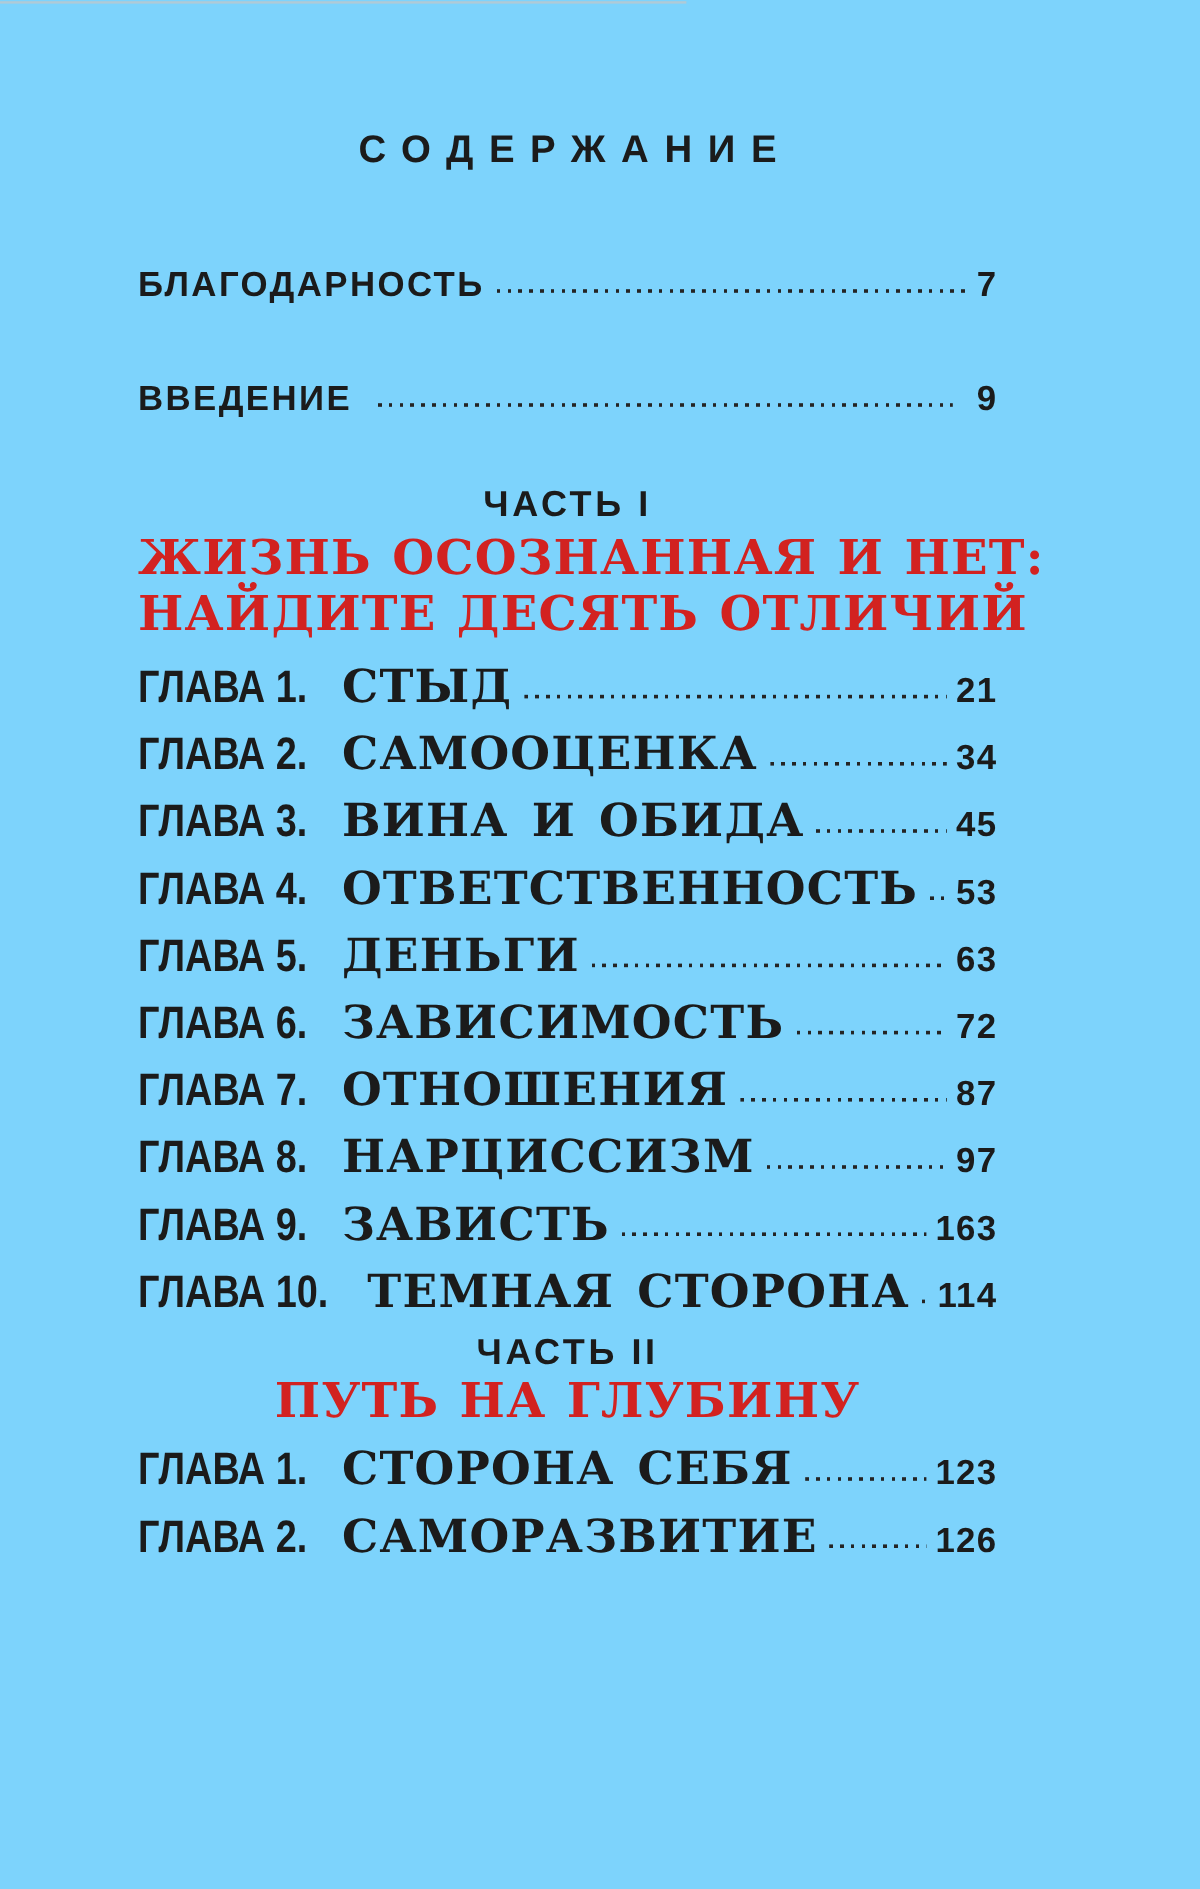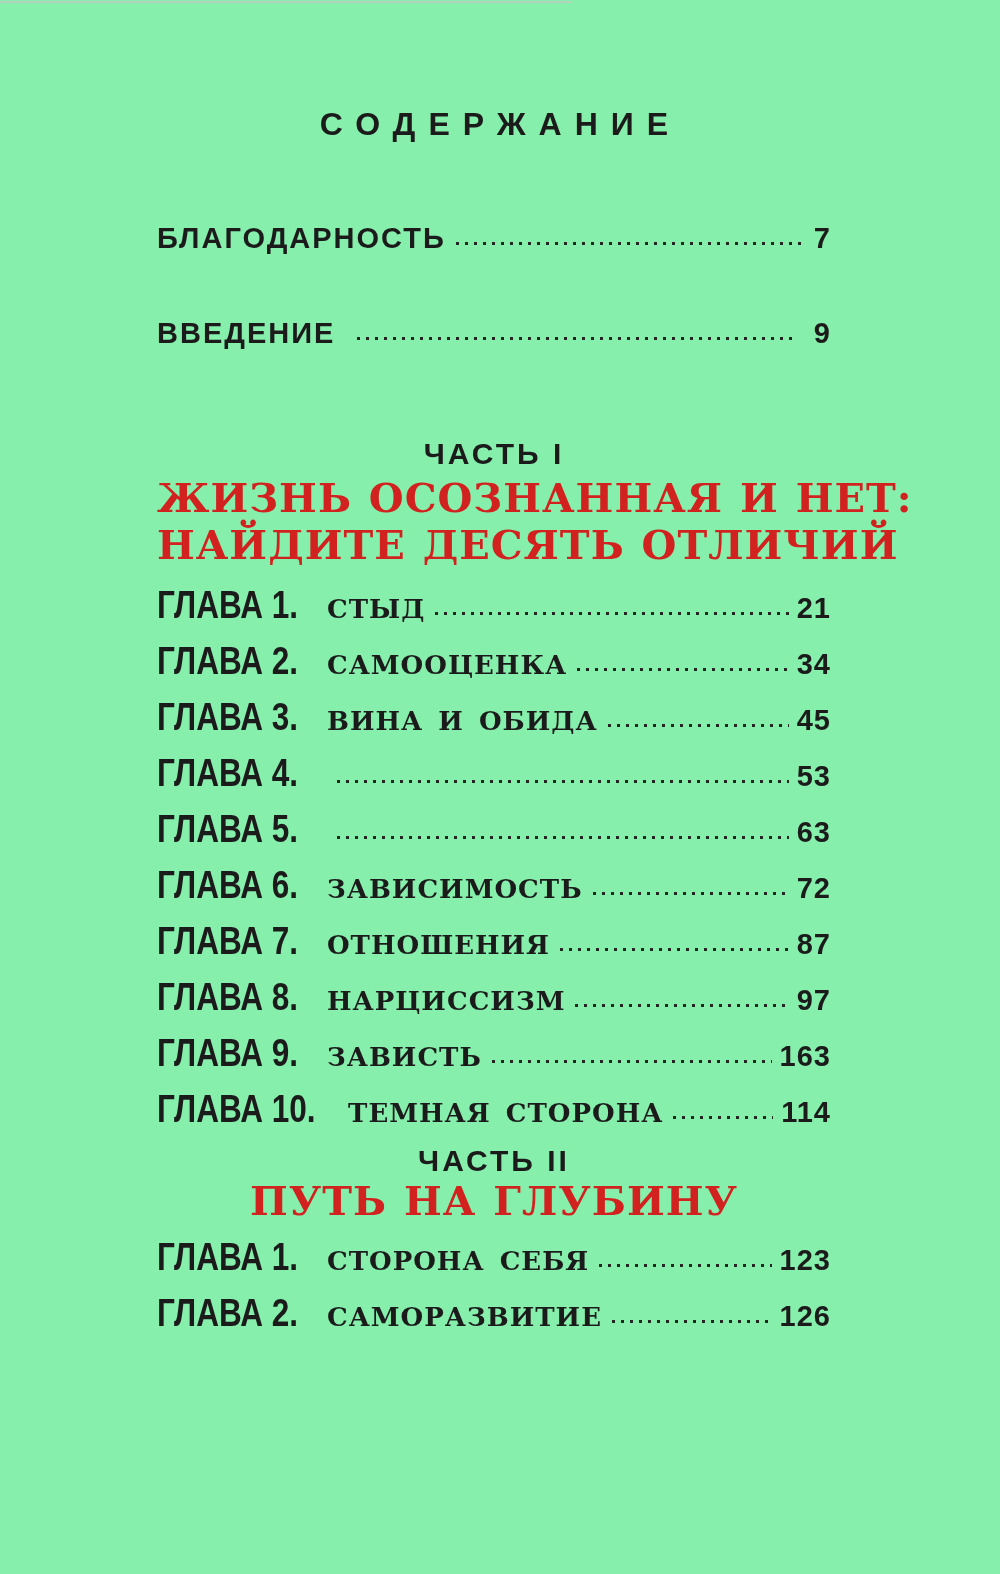--- a/index.html
+++ b/index.html
@@ -2,26 +2,25 @@
 <html><head>
 <meta charset="utf-8">
 <style>
   * { box-sizing: border-box; }
   html, body { margin: 0; padding: 0; background: #e9e9e9; }
 
   .page {
     width: 1000px;
     height: 1574px;
     margin: 0 auto;
-    background: #86efac;
+    background: #7dd3fc;
     position: relative;
     overflow: hidden;
     color: #1b1b1b;
     font-family: "Liberation Sans", "DejaVu Sans", sans-serif;
-    padding-left: 42px;
   }
 
   .scan-top-edge {
     position: absolute;
     top: 1px; left: 0;
     width: 572px; height: 2px;
     background: #c6c6c6;
     opacity: .7;
   }
 
@@ -71,21 +70,21 @@
 
   .part-label {
     margin: 0;
     text-align: center;
     font-size: 30px;
     line-height: 33px;
     font-weight: 700;
     letter-spacing: 3px;
     white-space: nowrap;
   }
-  .p1 .part-label { margin-top: 85px; }
+  .p1 .part-label { margin-top: 52px; }
   .p2 .part-label { }
 
   .part-title {
     margin: 0;
     text-align: center;
     font-family: "DejaVu Serif", "Liberation Serif", serif;
     font-weight: 700;
     font-size: 40px;
     line-height: 47px;
     letter-spacing: 1px;
@@ -115,21 +114,21 @@
   }
   .prefix-inner {
     display: inline-block;
     transform: scaleX(0.83);
     transform-origin: 0 100%;
   }
 
   .chapter-title {
     font-family: "DejaVu Serif", "Liberation Serif", serif;
     font-weight: 700;
-    font-size: 26px;
+    font-size: 38px;
     letter-spacing: 1px;
     word-spacing: 5px;
   }
 </style>
 </head>
 <body>
 
 <div class="page">
   <div class="scan-top-edge"></div>
 
@@ -174,26 +173,28 @@
 
         <div class="toc-row chapter-row">
           <span class="chapter-prefix"><span class="prefix-inner">ГЛАВА 3.</span></span>
           <span class="chapter-title">ВИНА И ОБИДА</span>
           <span class="leader"></span>
           <span class="page-num">45</span>
         </div>
 
         <div class="toc-row chapter-row">
           <span class="chapter-prefix"><span class="prefix-inner">ГЛАВА 4.</span></span>
+          <span class="chapter-title">ОТВЕТСТВЕННОСТЬ</span>
           <span class="leader"></span>
           <span class="page-num">53</span>
         </div>
 
         <div class="toc-row chapter-row">
           <span class="chapter-prefix"><span class="prefix-inner">ГЛАВА 5.</span></span>
+          <span class="chapter-title">ДЕНЬГИ</span>
           <span class="leader"></span>
           <span class="page-num">63</span>
         </div>
 
         <div class="toc-row chapter-row">
           <span class="chapter-prefix"><span class="prefix-inner">ГЛАВА 6.</span></span>
           <span class="chapter-title">ЗАВИСИМОСТЬ</span>
           <span class="leader"></span>
           <span class="page-num">72</span>
         </div>

